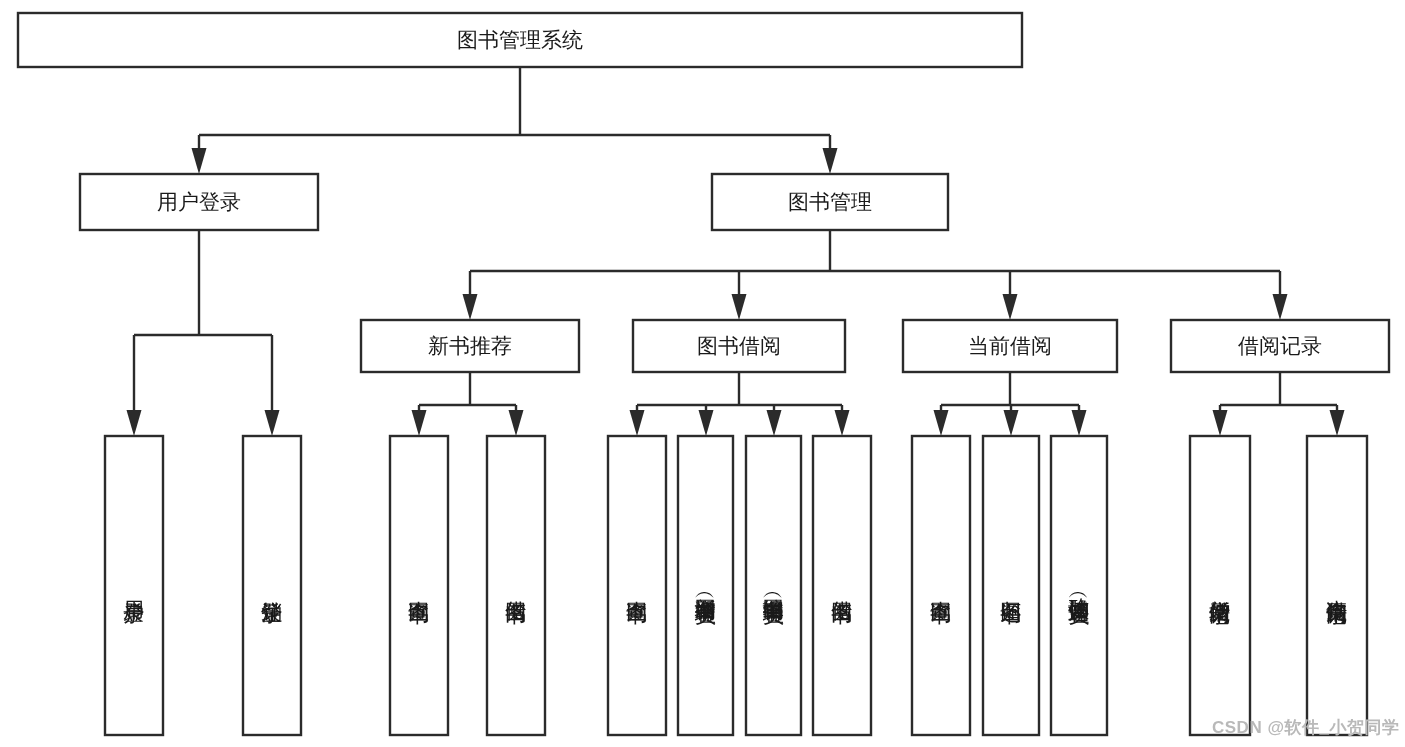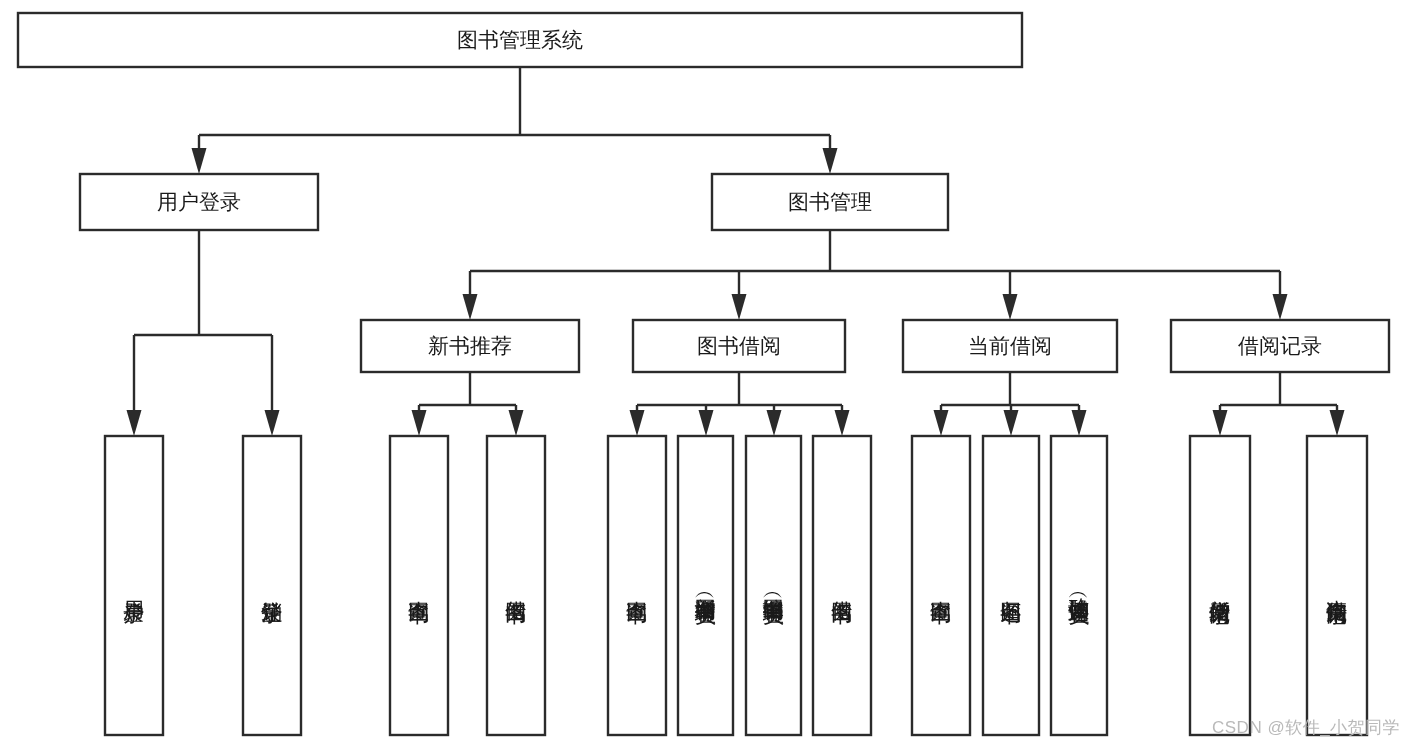--- a/index.html
+++ b/index.html
@@ -185,14 +185,14 @@
       <div class="node-label-v" style="left: 608px; top: 436px; width: 58px; height: 299px;">查询图书</div>
       <div class="node-label-v" style="left: 678px; top: 436px; width: 55px; height: 299px;">新增图书（管理员）</div>
       <div class="node-label-v" style="left: 746px; top: 436px; width: 55px; height: 299px;">编辑图书（管理员）</div>
       <div class="node-label-v" style="left: 813px; top: 436px; width: 58px; height: 299px;">借阅图书</div>
       <div class="node-label-v" style="left: 912px; top: 436px; width: 58px; height: 299px;">查询图书</div>
       <div class="node-label-v" style="left: 983px; top: 436px; width: 56px; height: 299px;">归还图书</div>
       <div class="node-label-v" style="left: 1051px; top: 436px; width: 56px; height: 299px;">确认归还（管理员）</div>
       <div class="node-label-v" style="left: 1190px; top: 436px; width: 60px; height: 299px;">新增借阅记录</div>
       <div class="node-label-v" style="left: 1307px; top: 436px; width: 60px; height: 299px;">查询借阅记录</div>
     </div>
-  <div class="watermark" style="left: 1212px; top: 716px;">CSDN @软件_小贺同学</div>
+  <div class="watermark" style="left: 1212px; top: 716px; font-weight: bold;">CSDN @软件_小贺同学</div>
 </div>
 
 </body></html>

